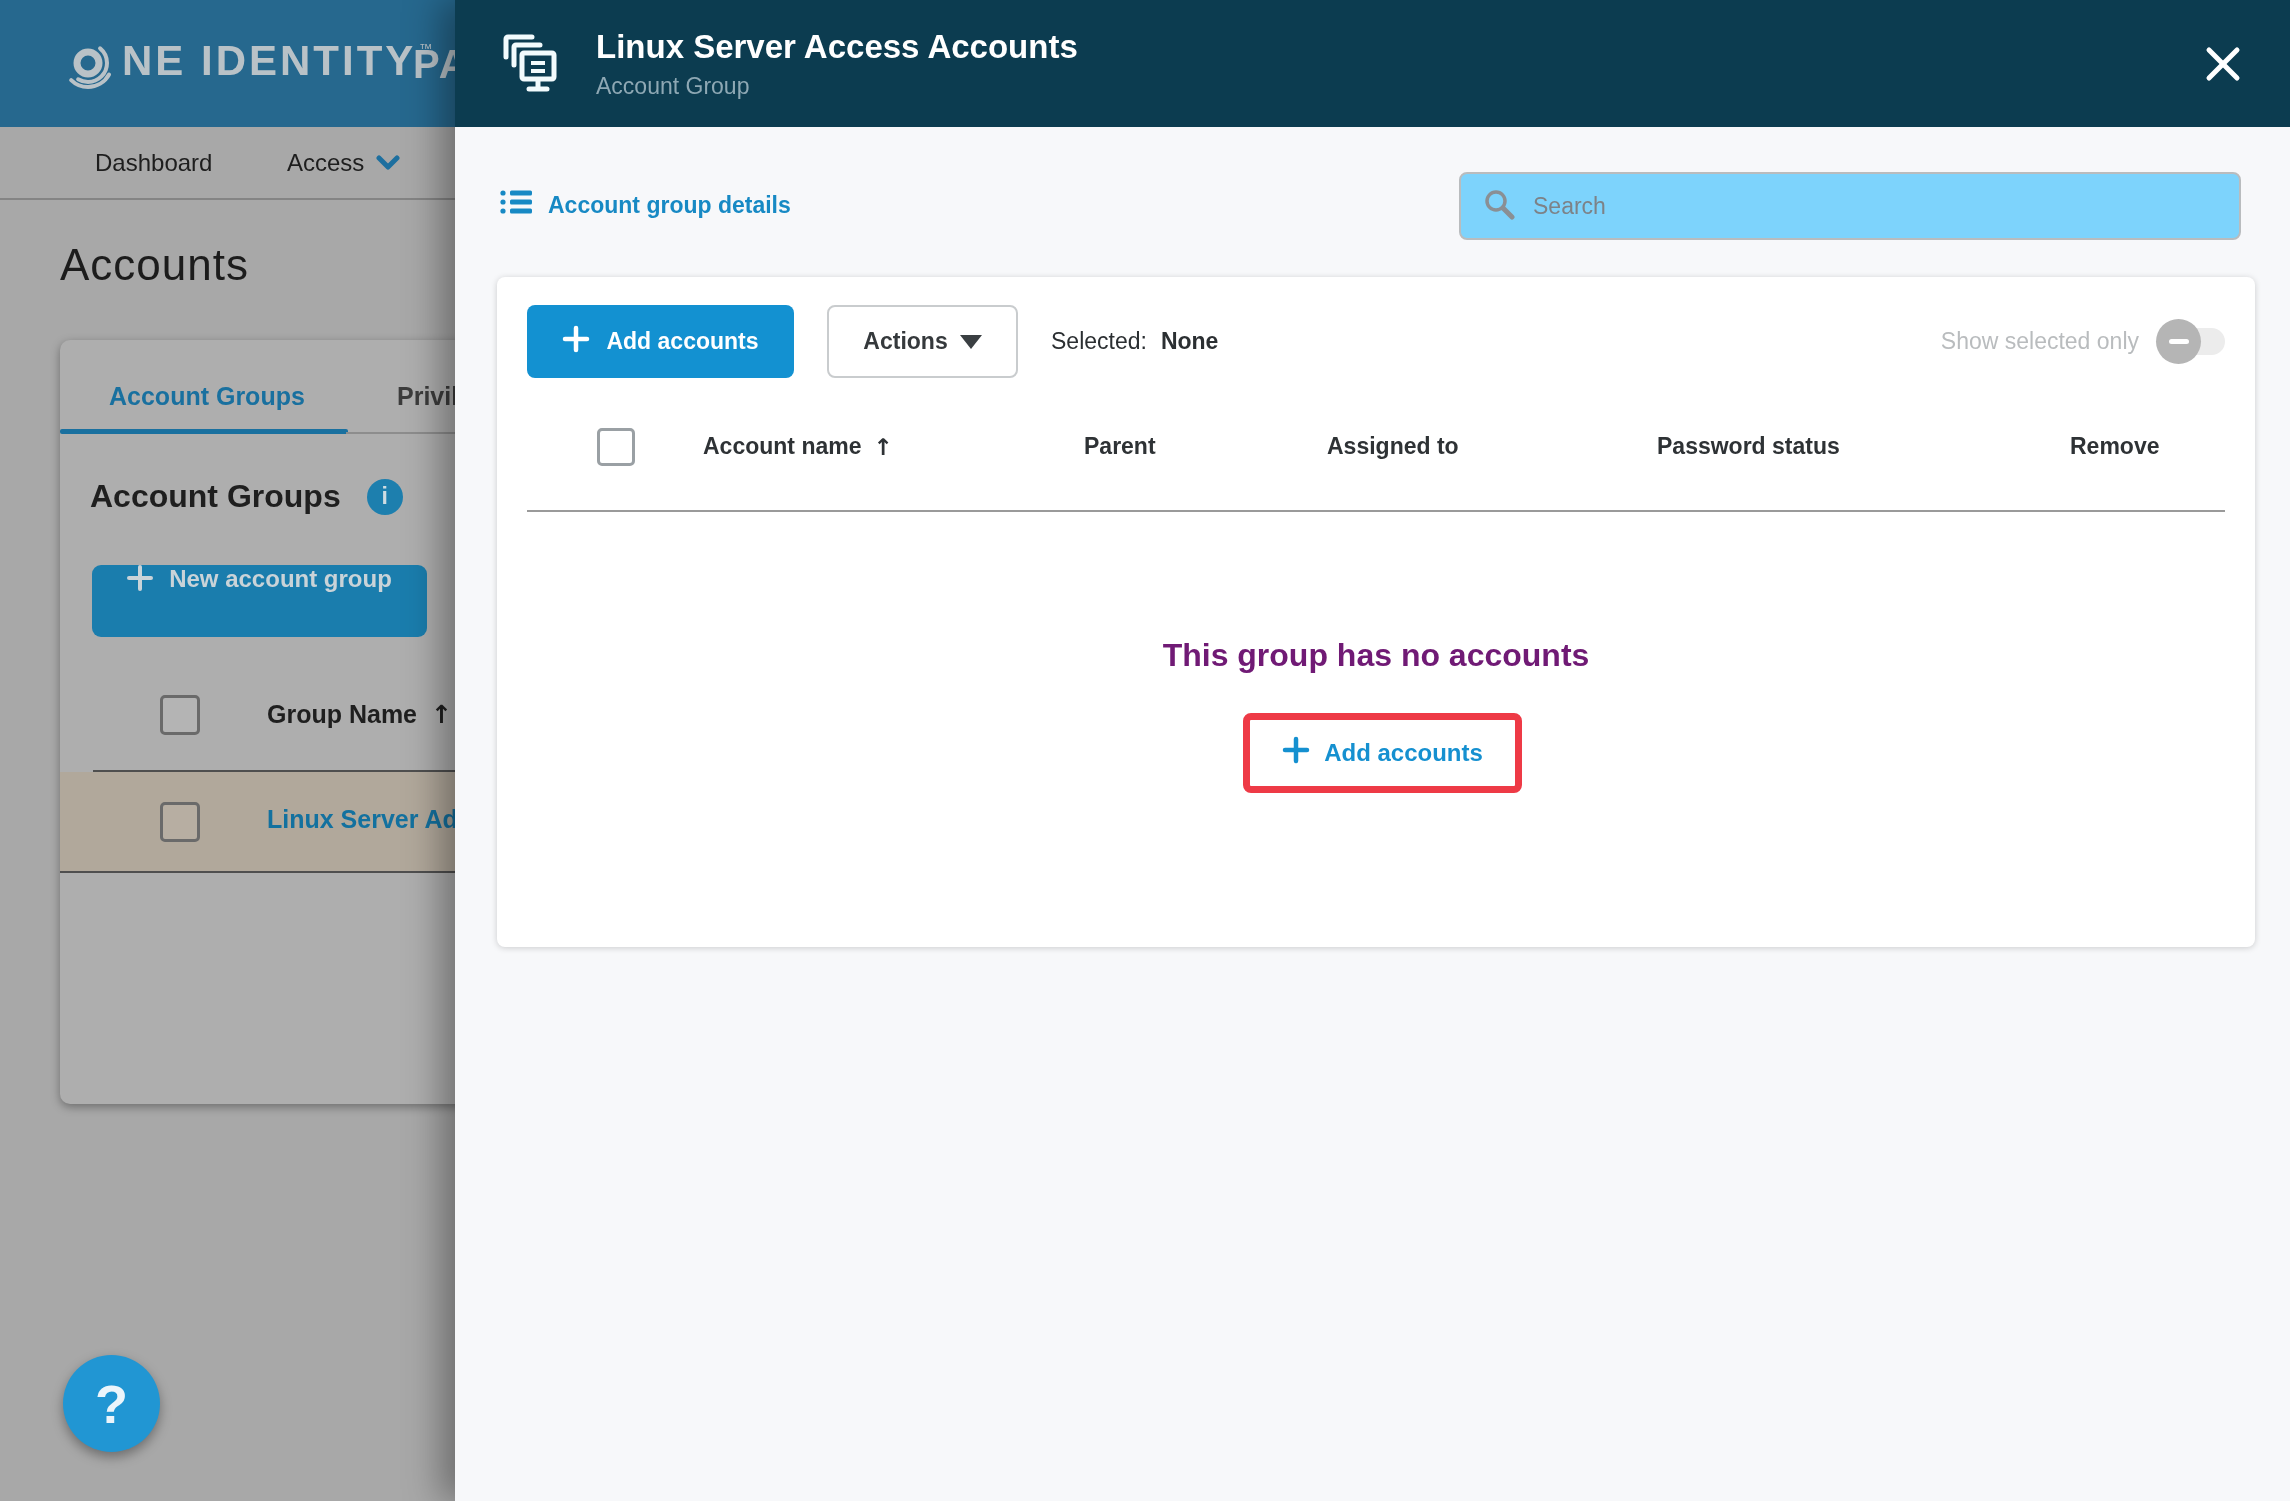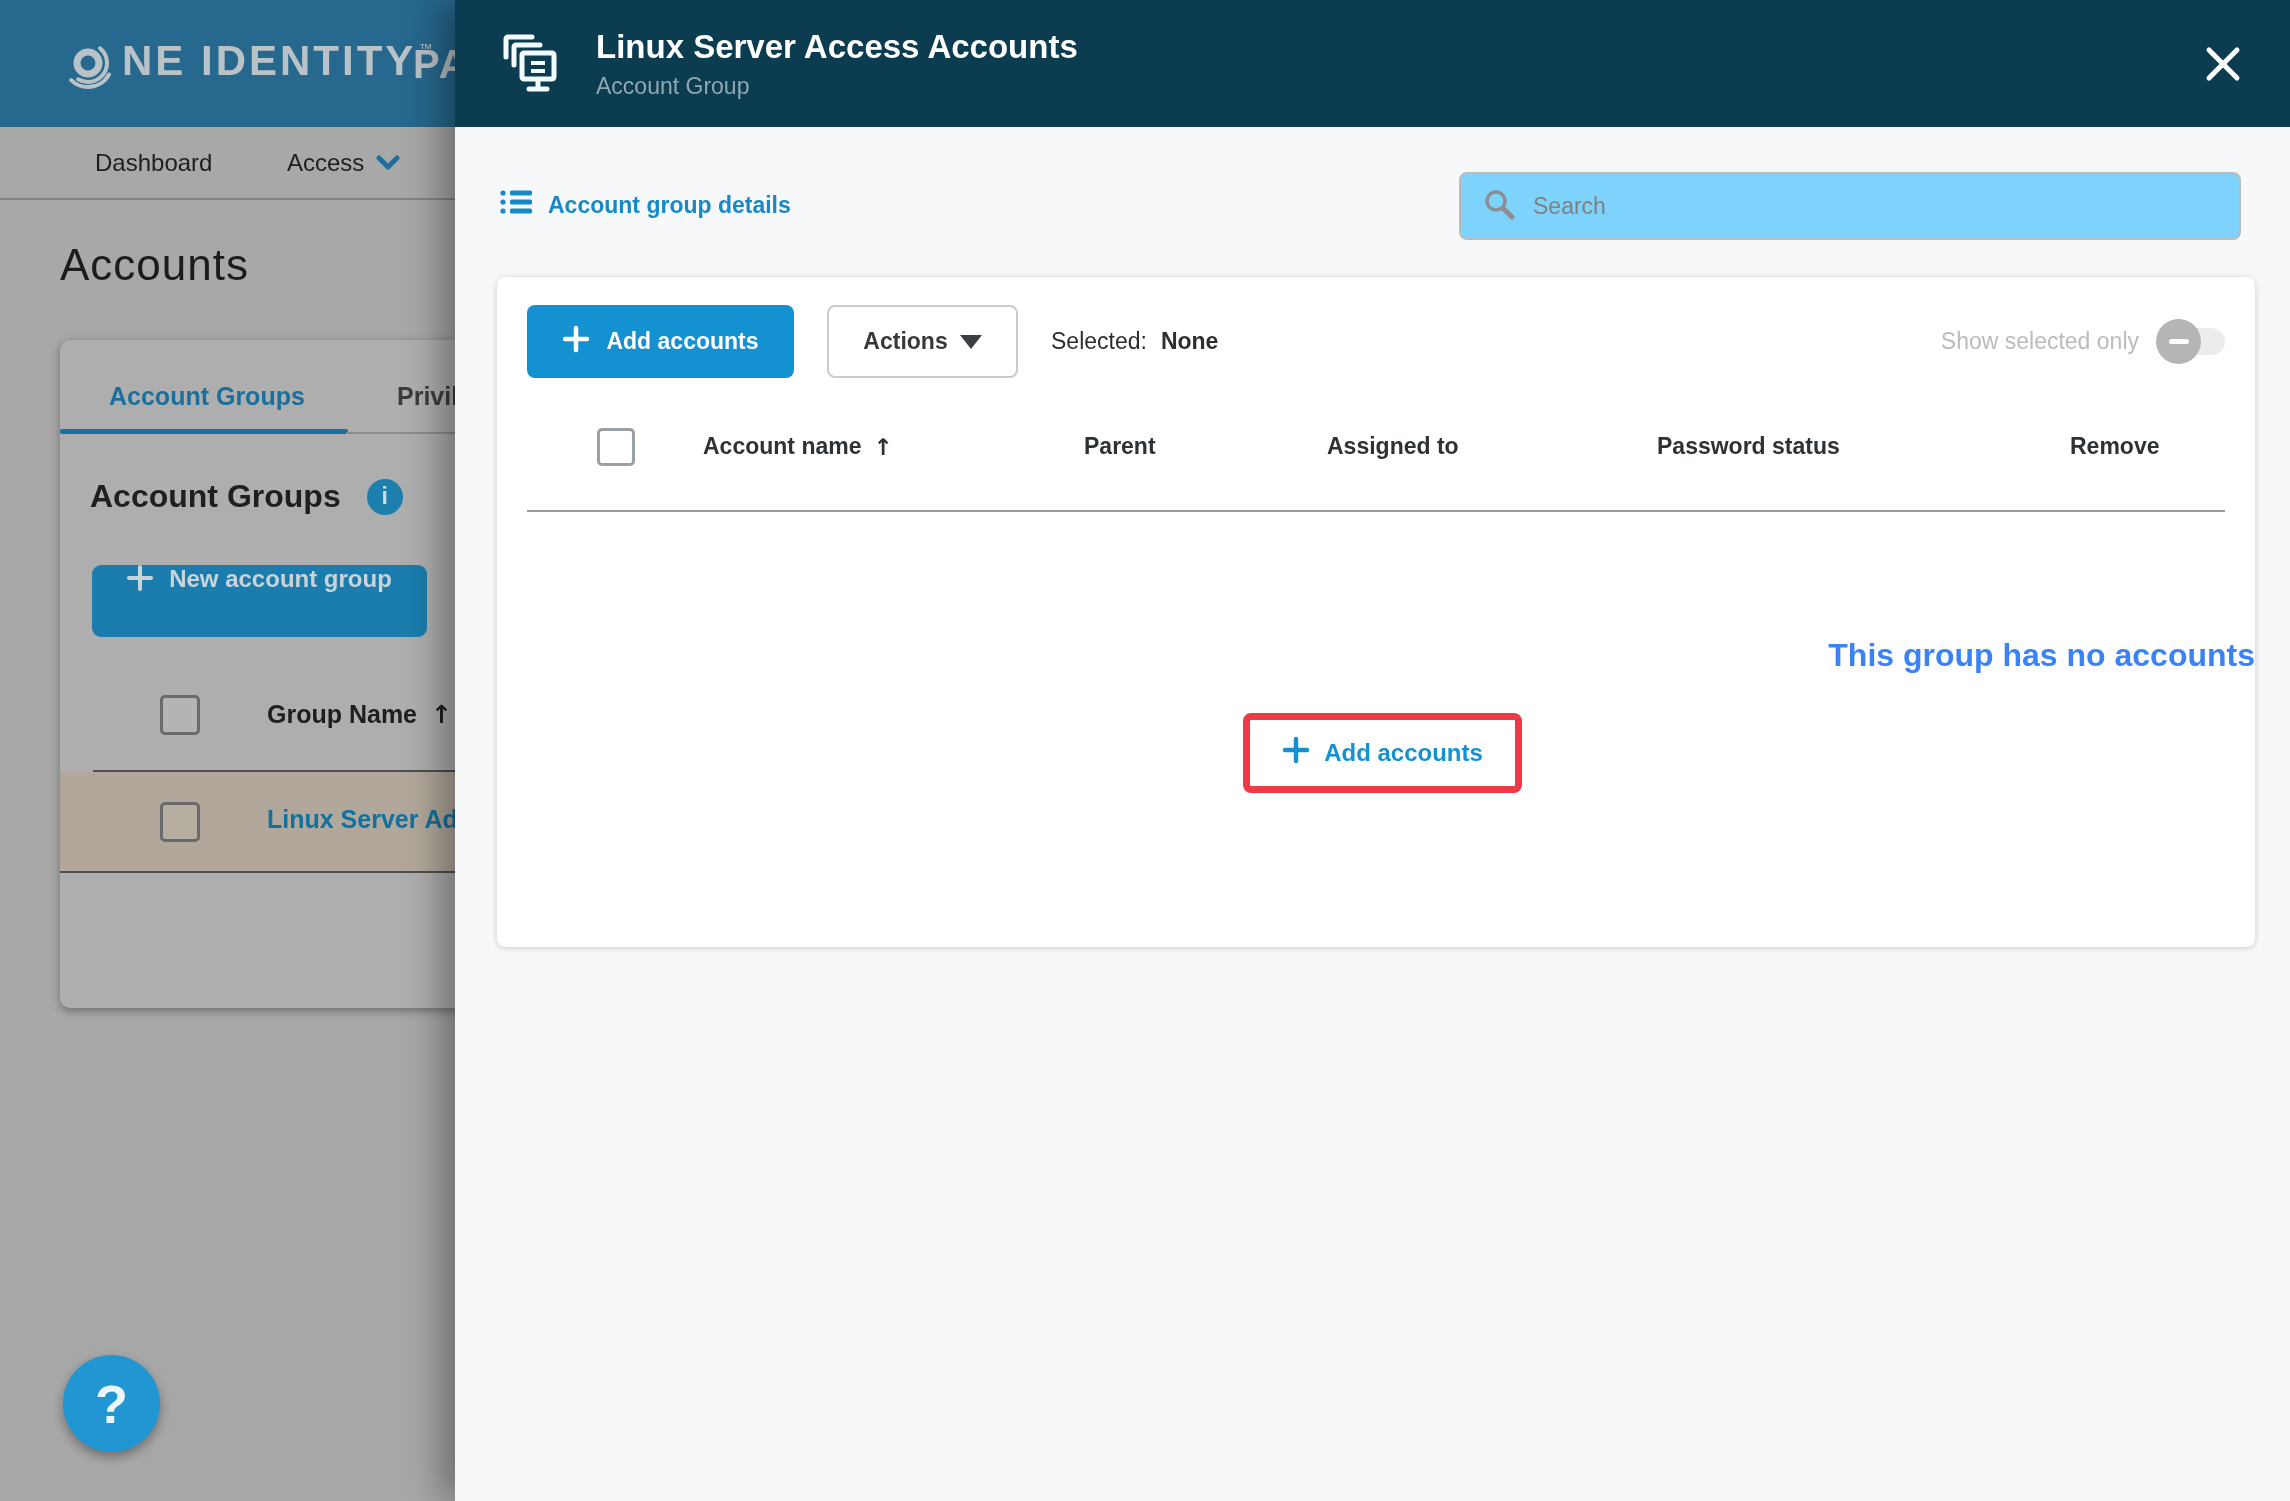--- a/index.html
+++ b/index.html
@@ -15,21 +15,21 @@
   .logo-tm { font-size:13px; margin-top:6px; margin-left:3px; }
   .product-abbrev { position:absolute; left:413px; top:50%; transform:translateY(-50%); font-size:40px; font-weight:bold; letter-spacing:2px; color:#b9c2c7; }
 
   .subnav { position:absolute; left:0; top:127px; width:455px; height:73px; border-bottom:2px solid #848484; }
   .nav-item { position:absolute; top:50%; transform:translateY(-50%); font-size:24px; color:#1e1e1e; cursor:pointer; white-space:nowrap; }
   .nav-dashboard { left:95px; }
   .nav-access { left:287px; display:flex; align-items:center; gap:12px; }
 
   .accounts-title { position:absolute; left:60px; top:240px; font-size:44px; color:#1c1c1c; letter-spacing:1px; }
 
-  .left-card { position:absolute; left:60px; top:340px; width:480px; height:668px; background:#aeaeae; border-radius:10px; box-shadow:0 3px 10px rgba(0,0,0,.35); }
+  .left-card { position:absolute; left:60px; top:340px; width:480px; height:764px; background:#aeaeae; border-radius:10px; box-shadow:0 3px 10px rgba(0,0,0,.35); }
   .tab { position:absolute; top:42px; font-size:25px; font-weight:bold; white-space:nowrap; cursor:pointer; }
   .tab-active { left:49px; color:#19709f; }
   .tab-inactive { left:337px; color:#3c3c3c; }
   .tab-underline { position:absolute; left:0; top:89px; width:288px; height:5px; background:#19709f; border-radius:2px; }
   .tab-baseline { position:absolute; left:286px; right:0; top:92px; height:2px; background:#8d8d8d; }
   .lc-section-head { position:absolute; left:30px; top:138px; display:flex; align-items:center; gap:26px; }
   .lc-section-title { font-size:32px; font-weight:bold; color:#1f1f1f; white-space:nowrap; }
   .info-icon { width:36px; height:36px; border-radius:50%; background:#1d7fae; color:#cfdce2; font-size:23px; font-weight:bold; display:flex; align-items:center; justify-content:center; cursor:pointer; }
   .new-group-btn { position:absolute; left:32px; top:225px; width:335px; height:72px; background:#1a7dad; border-radius:9px; color:#c9d3d8; font-size:24px; font-weight:bold; display:flex; align-items:flex-start; justify-content:center; gap:16px; cursor:pointer; white-space:nowrap; }
   .lc-checkbox { width:40px; height:40px; border:3px solid #6a6a6a; border-radius:5px; background:rgba(255,255,255,.08); cursor:pointer; }
@@ -67,21 +67,21 @@
   .toggle { position:relative; width:66px; height:27px; border-radius:14px; background:#ececec; cursor:pointer; }
   .toggle-knob { position:absolute; left:-3px; top:-9px; width:45px; height:45px; border-radius:50%; background:#b5b5b5; display:flex; align-items:center; justify-content:center; }
   .toggle-dash { width:20px; height:5px; background:#ffffff; border-radius:3px; }
 
   .thead-cb { position:absolute; left:100px; top:151px; width:38px; height:38px; border:3px solid #9aa0a4; border-radius:5px; background:#fff; cursor:pointer; }
   .col { position:absolute; top:156px; font-size:23px; font-weight:bold; color:#2e3235; white-space:nowrap; cursor:pointer; }
   .col-sort { display:flex; align-items:center; gap:12px; }
   .col-1 { left:206px; } .col-2 { left:587px; } .col-3 { left:830px; } .col-4 { left:1160px; } .col-5 { left:1573px; }
   .thead-divider { position:absolute; left:30px; right:30px; top:233px; height:2px; background:#9a9a9a; }
 
-  .empty-title { position:absolute; left:0; top:360px; width:100%; text-align:right; font-size:32px; font-weight:bold; color:#3b82f6; }
+  .empty-title { position:absolute; left:0; top:360px; width:100%; text-align:center; font-size:32px; font-weight:bold; color:#701a75; }
   .annotation-box { position:absolute; left:746px; top:436px; width:279px; height:80px; border:7px solid #ee3a46; border-radius:8px; background:#fff; display:flex; align-items:center; justify-content:center; }
   .empty-add-link { display:flex; align-items:center; gap:14px; color:#1590d0; font-size:24px; font-weight:bold; cursor:pointer; white-space:nowrap; }
 </style>
 </head>
 <body>
 
 <div class="screen">
 
   <div class="topbar">
     <div class="logo">

